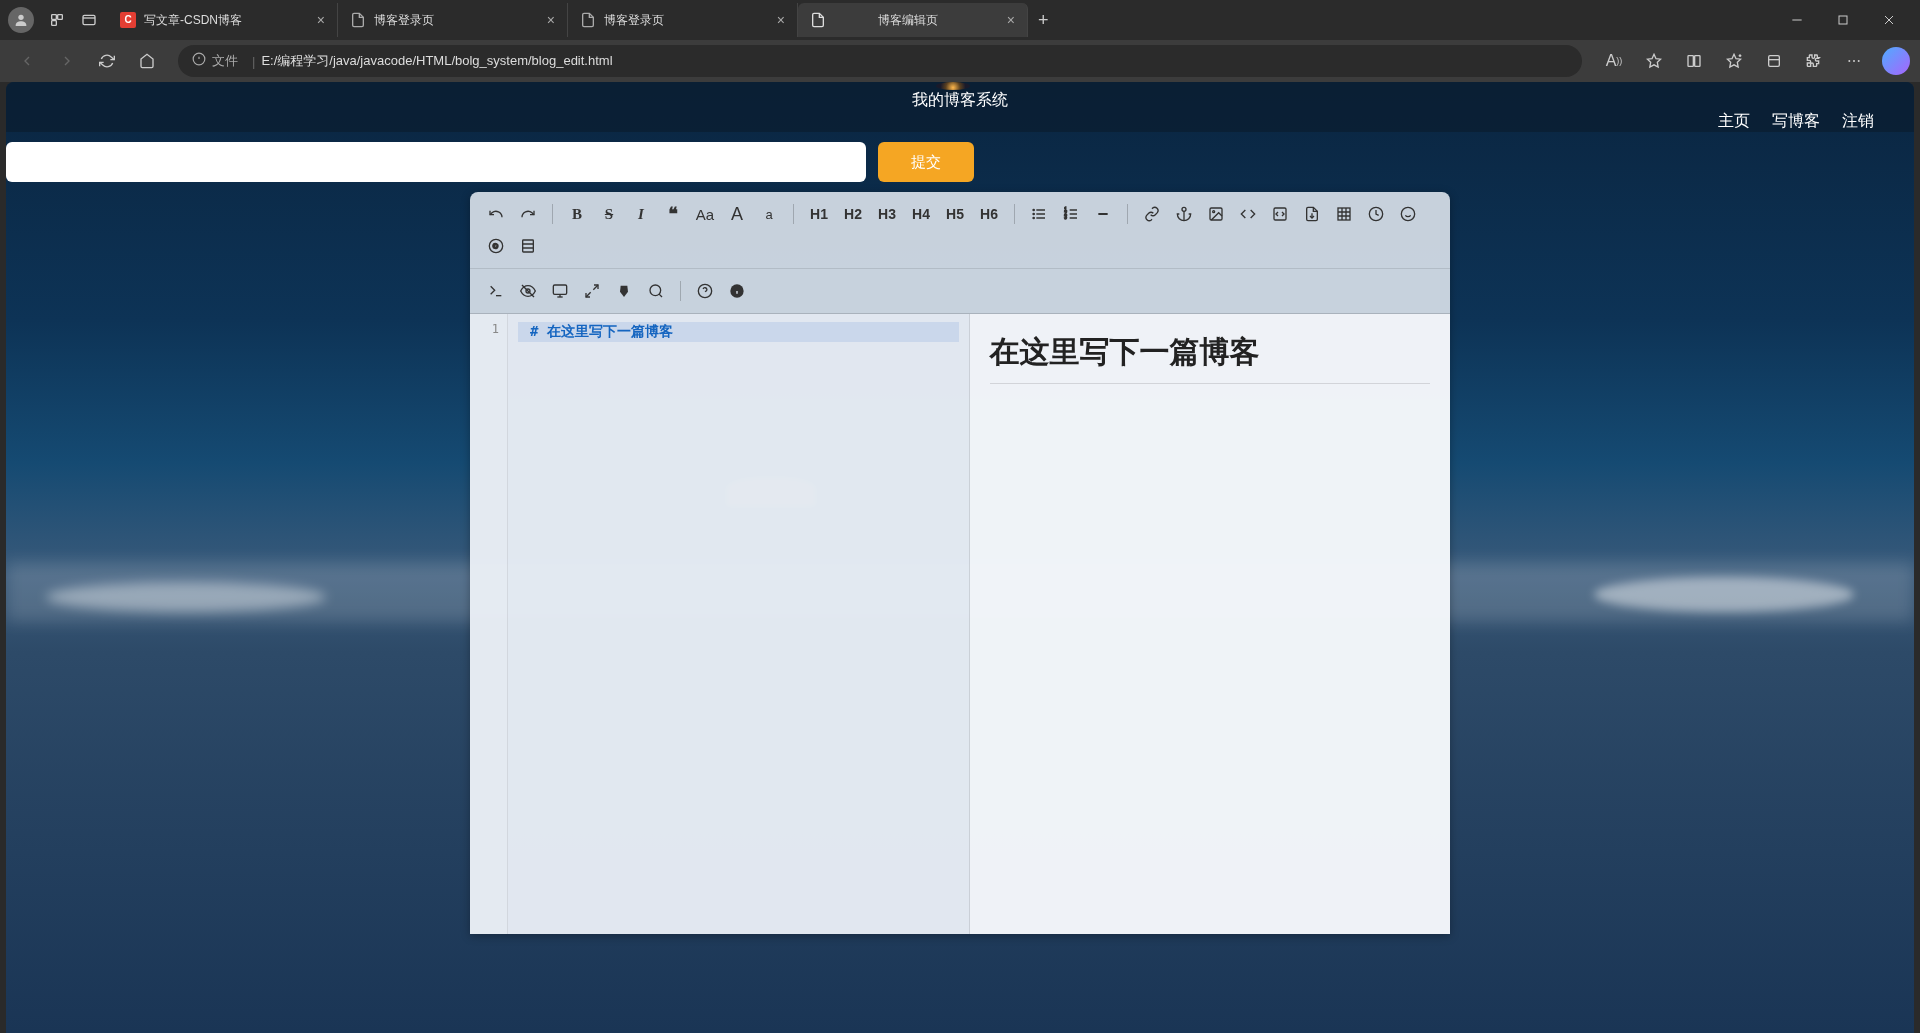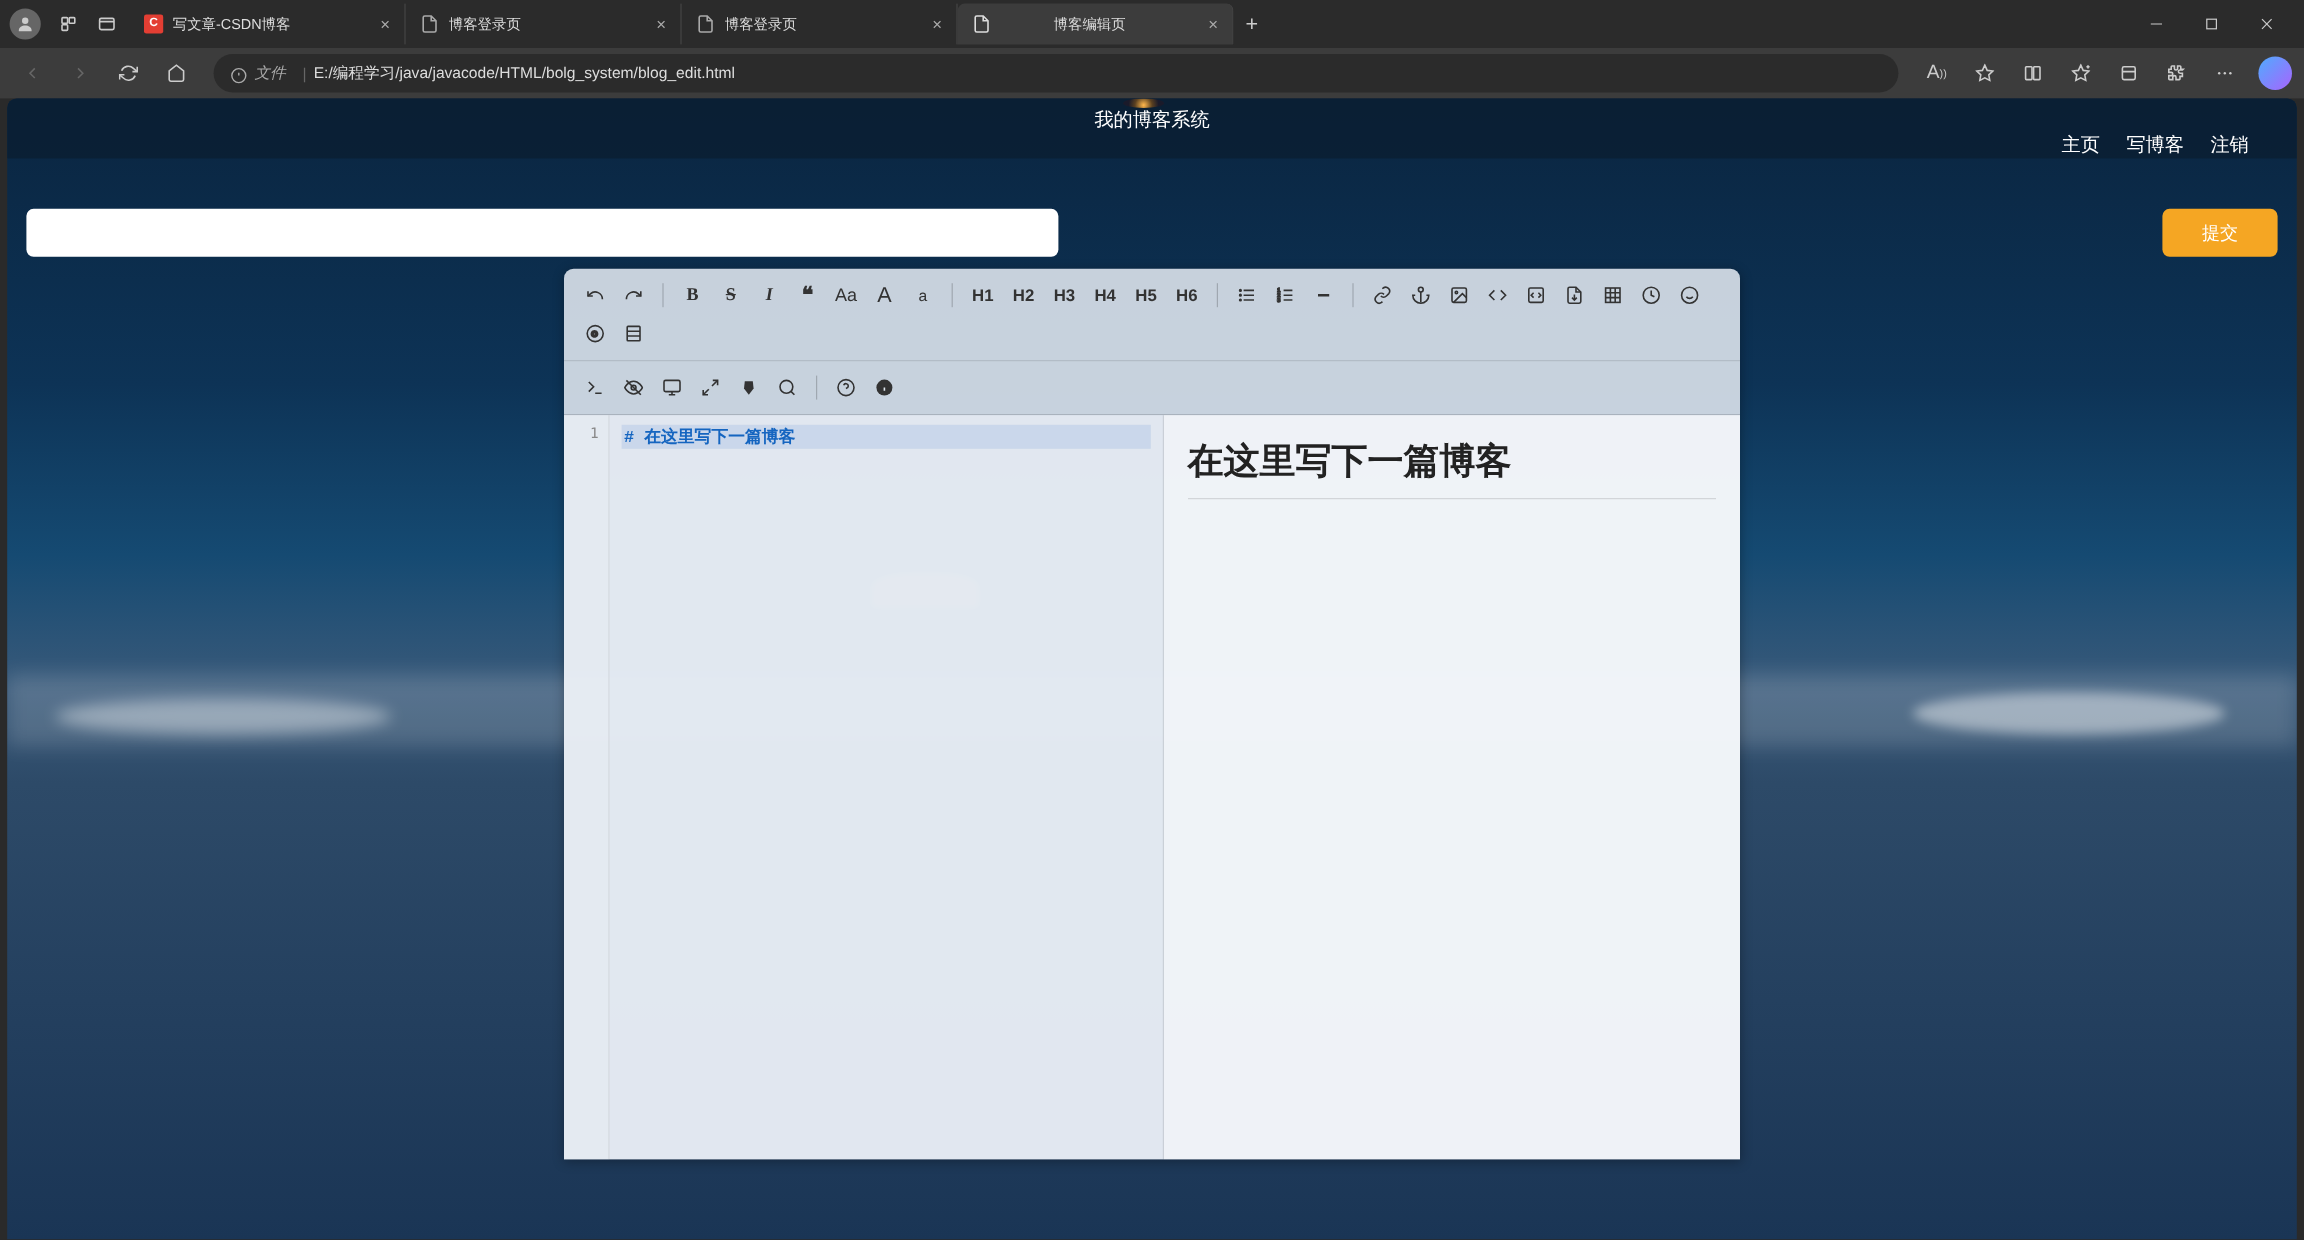--- a/index.html
+++ b/index.html
@@ -18,56 +18,56 @@
 .tab-title { flex:1; overflow:hidden; white-space:nowrap; text-overflow:ellipsis; }
 .tab-close { color:#aaa; margin-left:8px; font-size:14px; }
 .new-tab { color:#ccc; font-size:18px; padding:0 10px; }
 .win-controls { display:flex; margin-left:auto; }
 .win-ctrl { width:46px; height:32px; display:flex; align-items:center; justify-content:center; color:#ccc; }
 
 .addr-bar { background:#3c3c3c; height:42px; display:flex; align-items:center; padding:0 10px; gap:6px; }
 .nav-btn { width:34px; height:34px; display:flex; align-items:center; justify-content:center; color:#ccc; border-radius:4px; }
 .nav-btn.disabled { color:#666; }
 .url-box { flex:1; height:32px; background:#2b2b2b; border-radius:16px; display:flex; align-items:center; padding:0 14px; color:#ddd; font-size:13px; margin:0 8px; }
-.url-prefix { color:#aaa; margin-right:8px; display:flex; align-items:flex-end; gap:6px;font-style:italic; }
+.url-prefix { color:#aaa; margin-right:8px; display:flex; align-items:flex-start; gap:6px; }
 .url-sep { color:#666; margin:0 6px; }
 .addr-right { display:flex; align-items:center; gap:4px; }
 .addr-ico { width:36px; height:32px; display:flex; align-items:center; justify-content:center; color:#ccc; }
 .copilot { width:28px; height:28px; border-radius:50%; background:linear-gradient(135deg,#4facfe,#a864fd); margin-left:6px; }
 
 
 .page { position:relative; height:951px; background:linear-gradient(180deg,#0a2540 0%,#0d3356 25%,#154a72 40%,#3a5a7a 52%,#2d4a68 60%,#1a3555 100%); overflow:hidden; border-radius:8px 8px 0 0; margin:0 6px; }
 .sea-wave { position:absolute; left:0; right:0; height:60px; background:rgba(255,255,255,0.15); filter:blur(8px); }
 .wave1 { top:480px; }
 .wave2 { top:500px; background:rgba(255,255,255,0.4); height:30px; left:40px; width:280px; border-radius:50%; filter:blur(6px); }
 .wave3 { top:495px; right:60px; left:auto; width:260px; height:35px; background:rgba(255,255,255,0.45); border-radius:50%; filter:blur(5px); }
 .boat { position:absolute; top:395px; left:720px; width:90px; height:30px; background:rgba(255,200,100,0.6); border-radius:40% 40% 10% 10%; filter:blur(2px); }
 
 .site-header { height:50px; background:rgba(10,30,50,0.85); display:flex; align-items:center; padding:0 40px; color:#fff; position:relative; z-index:10;flex-direction:column; }
 .logo-badge { width:34px; height:34px; border-radius:50%; background:radial-gradient(circle at 50% 70%,#ffb84d 0%,#5a4020 40%,#1a1a2a 70%); margin-right:14px; }
 .site-title { font-size:16px; }
 .site-nav { margin-left:auto; display:flex; gap:22px; font-size:16px; }
 .site-nav a { color:#fff; text-decoration:none;text-align:right; }
 
-.compose-row { display:flex; gap:12px; padding:10px 16px; justify-content:space-between; position:relative; z-index:10;margin-top:32px; }
+.compose-row { display:flex; gap:12px; padding:10px 0; justify-content:flex-start; position:relative; z-index:10; }
 .title-input { width:860px; height:40px; background:#fff; border:none; border-radius:6px; padding:0 12px; font-size:14px; }
 .submit-btn { width:96px; height:40px; background:#f5a623; border:none; border-radius:6px; color:#fff; font-size:15px; cursor:pointer; }
 
 .editor-shell { width:980px; margin:0 auto; background:rgba(225,232,240,0.88); border-radius:8px 8px 0 0; position:relative; z-index:10; box-shadow:0 2px 10px rgba(0,0,0,0.3); }
 .toolbar { display:flex; align-items:center; padding:8px 12px; gap:4px; border-bottom:1px solid rgba(0,0,0,0.1); flex-wrap:wrap; min-height:42px; }
 .toolbar-row2 { border-bottom:1px solid rgba(0,0,0,0.15); }
 .tb-btn { width:28px; height:28px; display:flex; align-items:center; justify-content:center; color:#333; font-size:15px; border-radius:3px; cursor:pointer; }
 .tb-btn.txt { font-weight:bold; font-family:Georgia,serif; }
 .tb-sep { width:1px; height:20px; background:rgba(0,0,0,0.2); margin:0 6px; }
 .tb-h { font-weight:bold; font-size:14px; width:30px; }
 
 .editor-body { display:flex; height:620px; background:rgba(240,244,248,0.8); }
 .gutter { width:38px; background:rgba(225,232,240,0.6); text-align:right; padding:8px 8px 0 0; color:#888; font-size:12px; font-family:monospace; border-right:1px solid rgba(0,0,0,0.08); }
 .src-pane { flex:1; padding:8px 10px; font-family:Consolas,monospace; font-size:14px; border-right:1px solid rgba(0,0,0,0.1); background:rgba(210,220,235,0.3); }
-.src-line { background:rgba(180,200,230,0.5); padding:1px 2px;font-family:Liberation Mono, monospace; }
+.src-line { background:rgba(180,200,230,0.5); padding:1px 12px; }
 .md-hash { color:#1565c0; font-weight:bold; }
 .md-h1 { color:#1565c0; font-weight:bold; }
 .preview-pane { flex:1; padding:18px 20px; background:rgba(245,248,252,0.5); }
 .preview-h1 { font-size:30px; font-weight:bold; color:#222; padding-bottom:10px; border-bottom:1px solid rgba(0,0,0,0.12); }
 
 svg { width:16px; height:16px; }
 </style>
 </head>
 <body>
 

